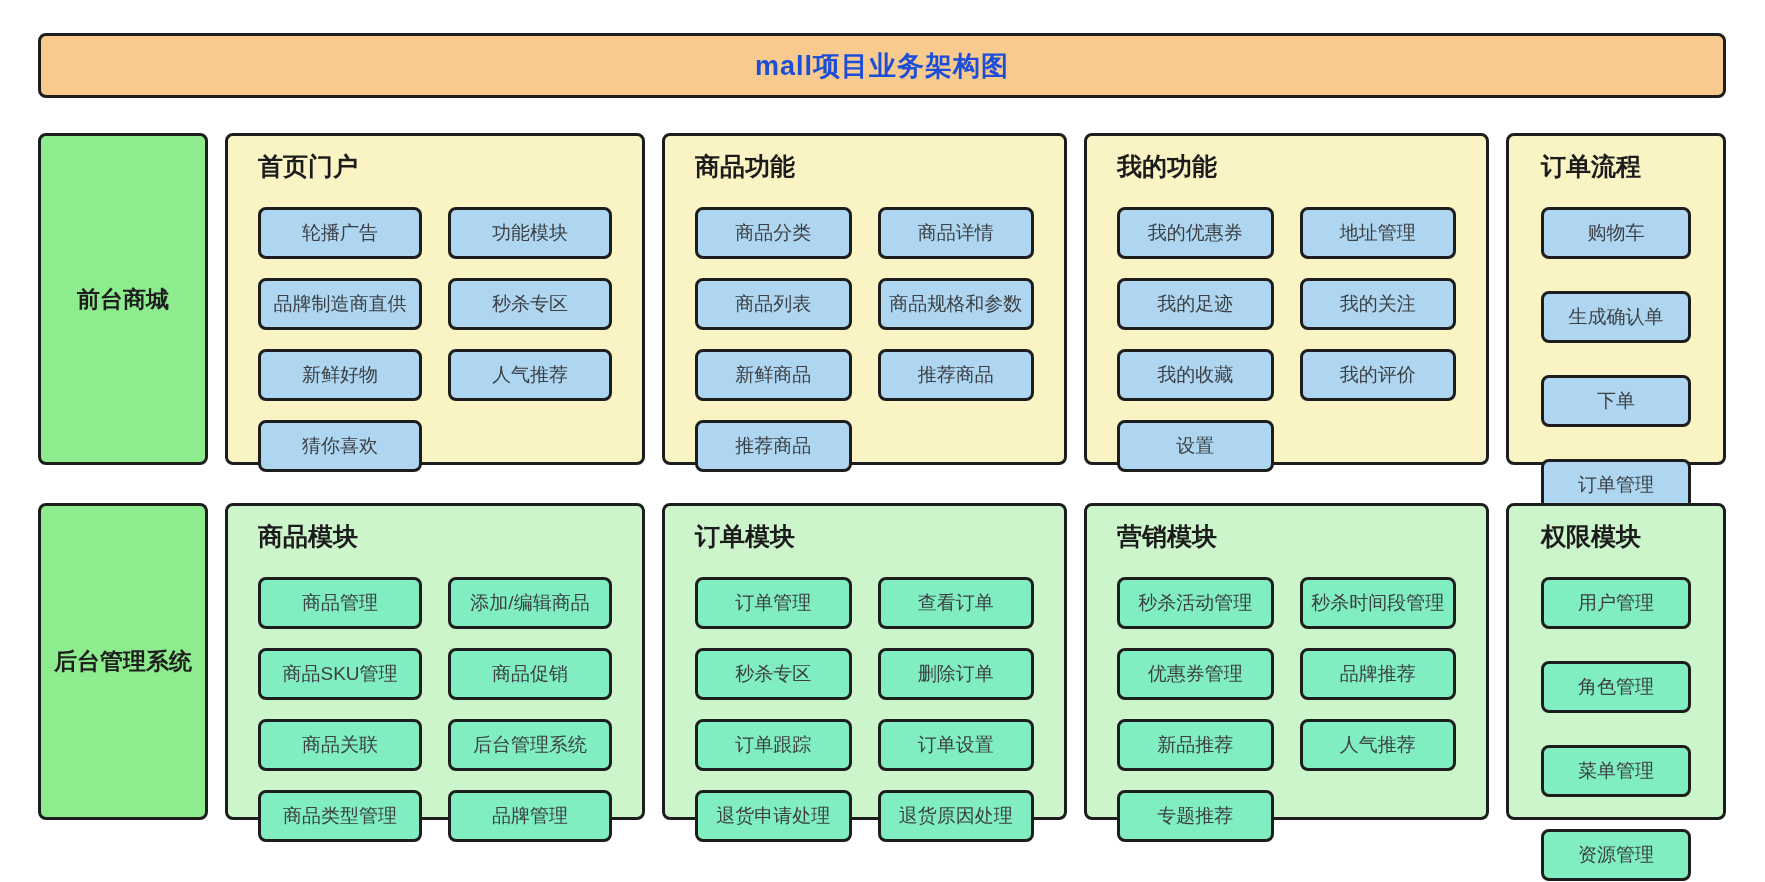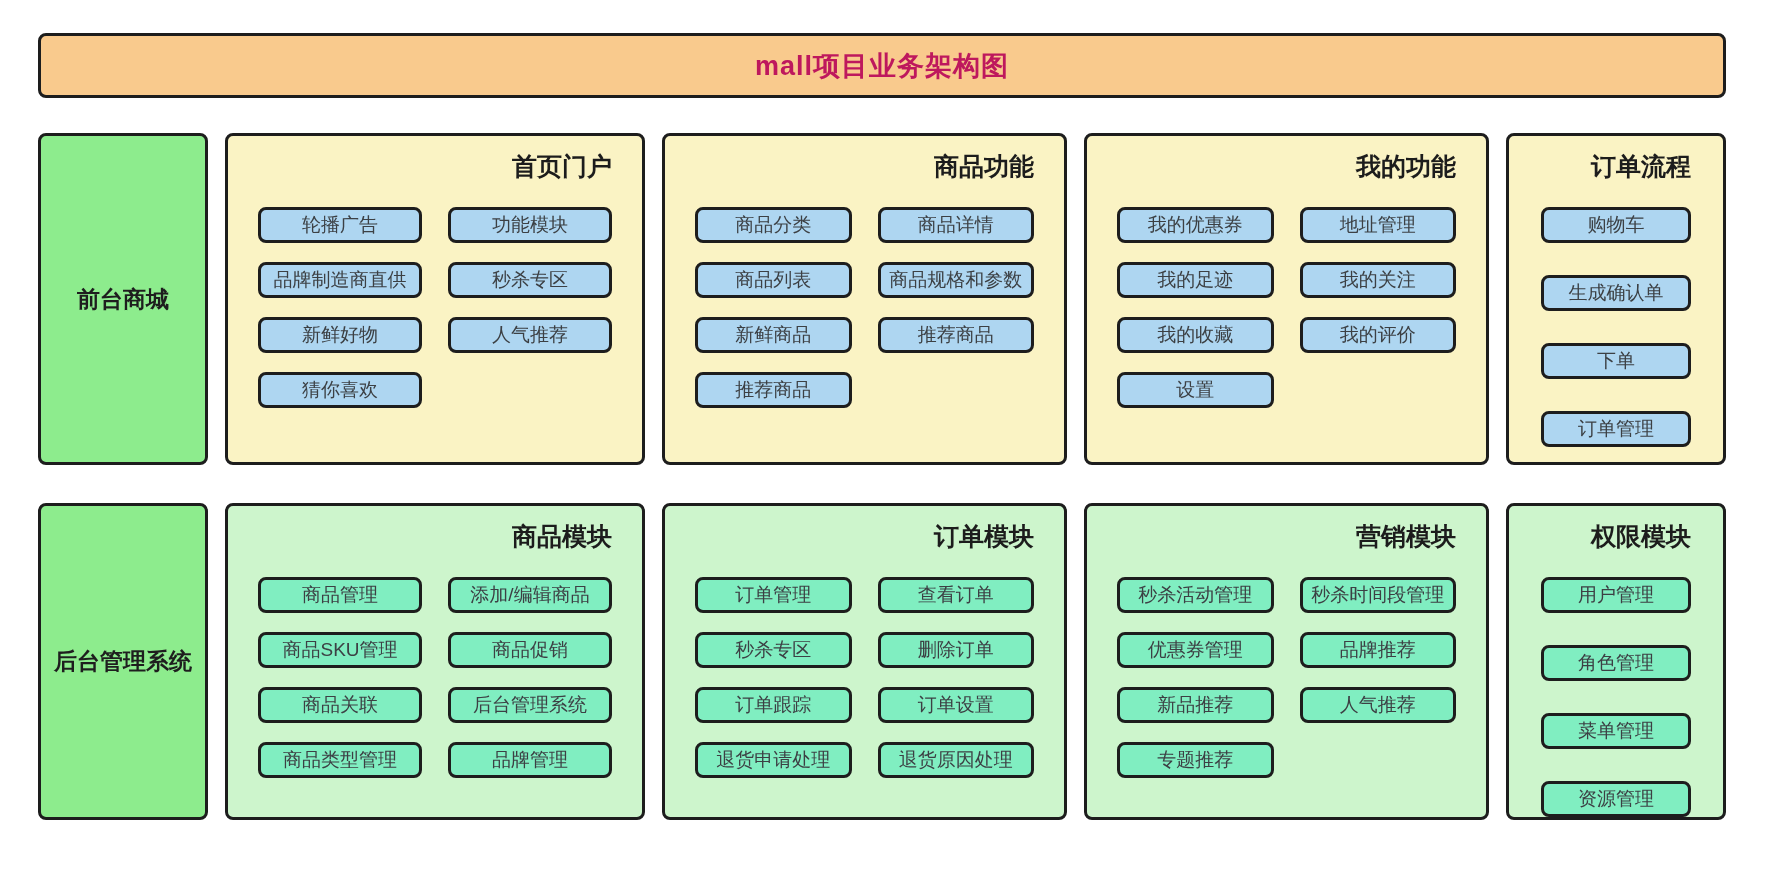--- a/index.html
+++ b/index.html
@@ -16,21 +16,21 @@
     border: 3px solid var(--border, #1d1d1d);
     border-radius: 8px;
     display: flex;
     align-items: center;
     justify-content: center;
     margin-bottom: 35px;
   }
   .banner-title {
     font-size: 27px;
     font-weight: bold;
-    color: #be185d;
+    color: #1d4ed8;
     letter-spacing: 1px;
   }
   .row { display: flex; gap: 17px; }
   .row-front { height: 332px; margin-bottom: 38px; }
   .row-back  { height: 317px; }
   .sidebar {
     width: 170px;
     flex: 0 0 170px;
     background: var(--sidebar-bg, #8DEC8D);
     border: 3px solid var(--border, #1d1d1d);
@@ -48,36 +48,36 @@
     border-radius: 8px;
     padding: 14px 30px 0 30px;
   }
   .panel.w0 { width: 420px; flex: 0 0 420px; }
   .panel.w1 { width: 405px; flex: 0 0 405px; }
   .panel.w2 { width: 405px; flex: 0 0 405px; }
   .panel.w3 { width: 220px; flex: 0 0 220px; padding-left: 32px; padding-right: 32px; }
   .panel.yellow { background: var(--yellow-panel-bg, #FAF3C4); }
   .panel.green  { background: var(--green-panel-bg, #CDF5CC); }
   .panel-title {
-    text-align: right;
+    text-align: left;
     font-size: 25px;
     font-weight: bold;
     color: #1c1c1c;
     margin-bottom: 24px;
     white-space: nowrap;
   }
   .btn-grid {
     display: grid;
     grid-template-columns: 1fr 1fr;
     column-gap: 26px;
     row-gap: 19px;
   }
   .btn-grid.cols1 { grid-template-columns: 1fr; row-gap: 32px; }
   .btn {
-    height: 36px;
+    height: 52px;
     border: 3px solid var(--border, #1d1d1d);
     border-radius: 8px;
     display: flex;
     align-items: center;
     justify-content: center;
     font-size: 19px;
     color: #3c4044;
     white-space: nowrap;
     overflow: hidden;
   }

